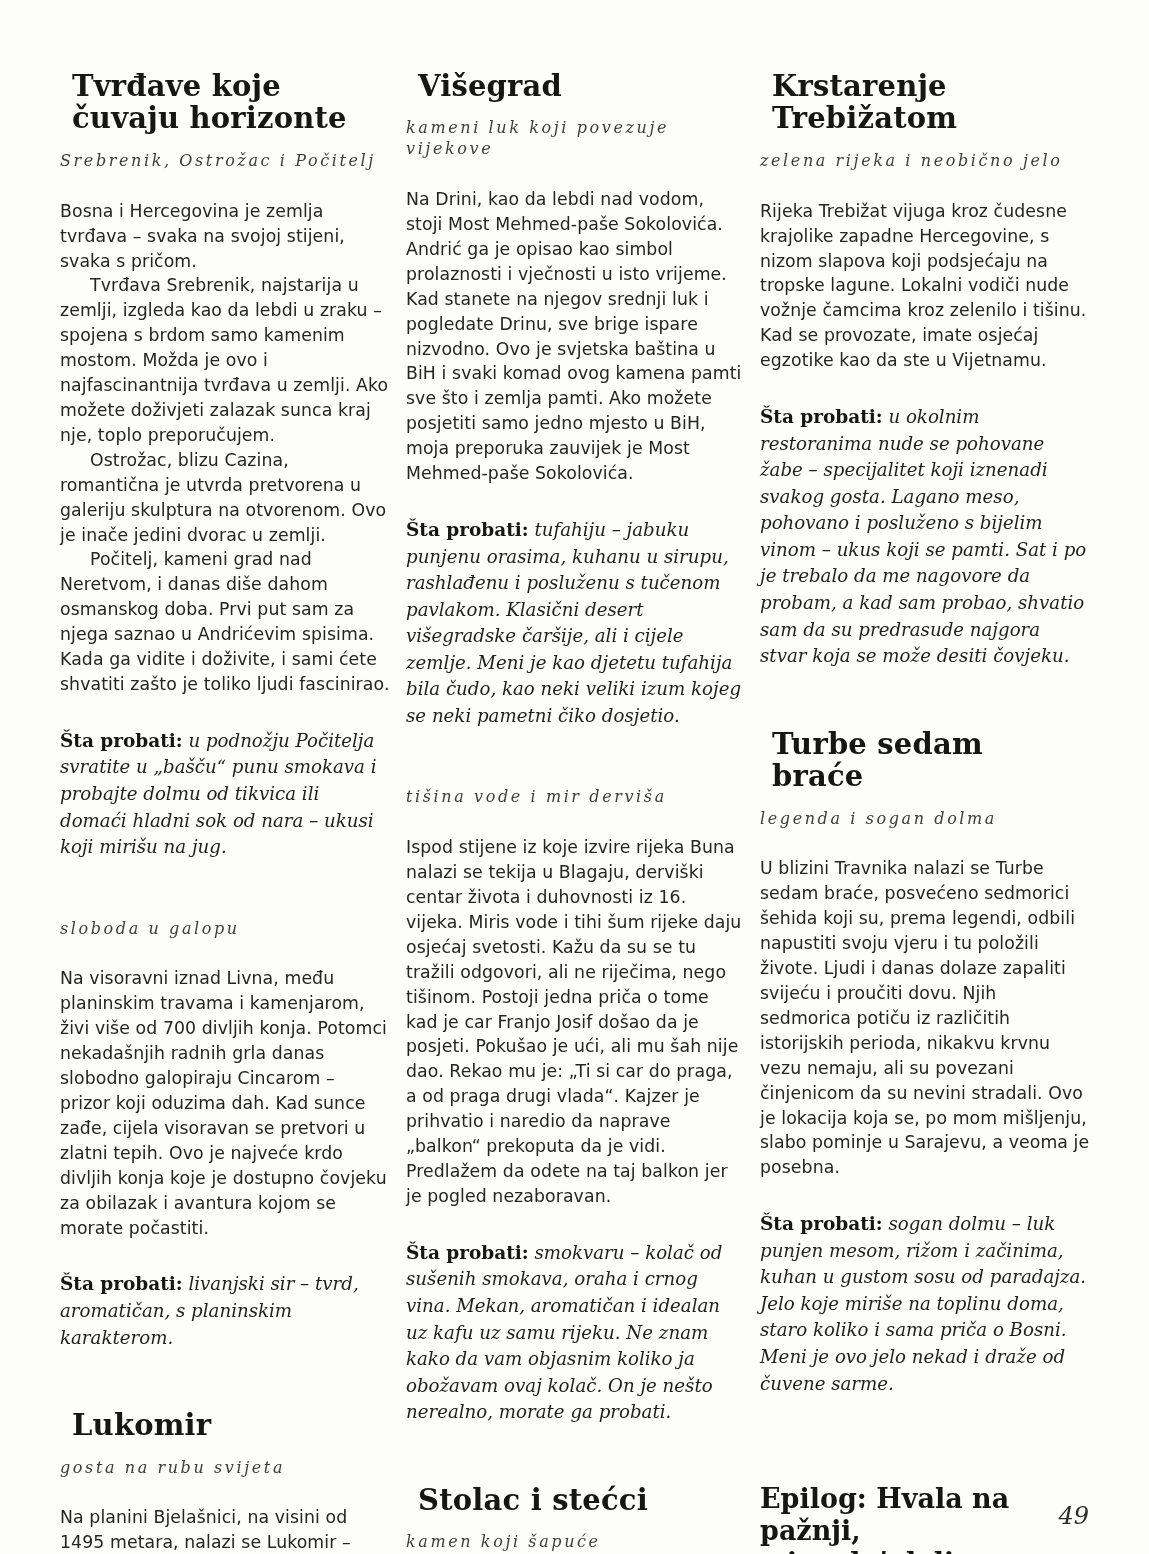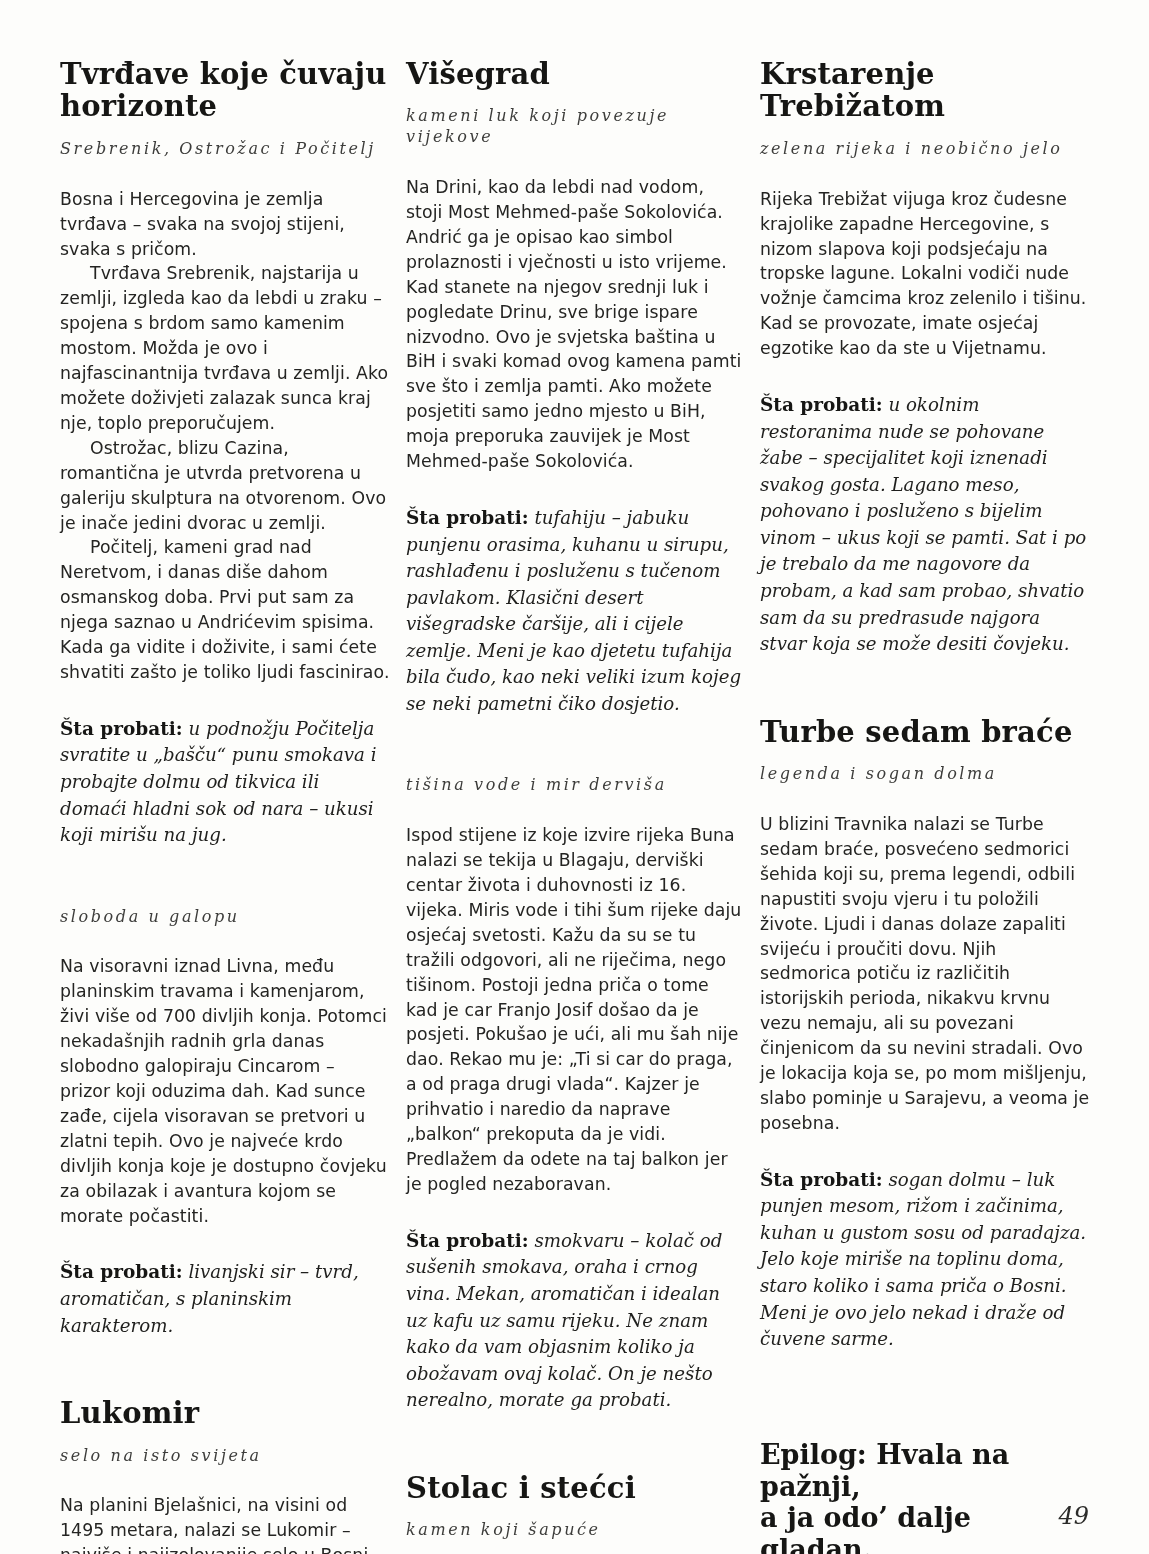--- a/index.html
+++ b/index.html
@@ -18,21 +18,21 @@
     width: 1032px;
   }
   .columns {
     display: grid;
     grid-template-columns: 330px 338px 332px;
     column-gap: 16px;
   }
   .section { margin: 0; }
   .section + .section { margin-top: 58px; }
   h1.article-title {
-    margin: 0;
+    margin: 12px;
     font-family: "DejaVu Serif", "Liberation Serif", serif;
     font-weight: 700;
     font-size: 29px;
     line-height: 1.12;
     color: #161614;
     letter-spacing: 0.2px;
   }
   .article-subtitle {
     margin-top: 16px;
     font-family: "DejaVu Serif", "Liberation Serif", serif;
@@ -109,21 +109,21 @@
       <section class="section">
         <div class="article-subtitle">sloboda u galopu</div>
         <div class="body-copy">
           <p class="body-par">Na visoravni iznad Livna, među planinskim travama i kamenjarom, živi više od 700 divljih konja. Potomci nekadašnjih radnih grla danas slobodno galopiraju Cincarom – prizor koji oduzima dah. Kad sunce zađe, cijela visoravan se pretvori u zlatni tepih. Ovo je najveće krdo divljih konja koje je dostupno čovjeku za obilazak i avantura kojom se morate počastiti.</p>
         </div>
         <p class="try"><strong class="try-label">Šta probati:</strong> <em class="try-text">livanjski sir – tvrd, aromatičan, s planinskim karakterom.</em></p>
       </section>
 
       <section class="section">
         <h1 class="article-title">Lukomir</h1>
-        <div class="article-subtitle">selo na isto svijeta</div>
+        <div class="article-subtitle">gosta na rubu svijeta</div>
         <div class="body-copy">
           <p class="body-par">Na planini Bjelašnici, na visini od 1495 metara, nalazi se Lukomir – najviše i najizolovanije selo u Bosni. Kamene kuće, ovce i pogled koji ide do beskraja. Zimi potpuno odsječeno, ljeti mjesto gdje vrijeme stane.</p>
         </div>
 
       </section>
     </div>
 
     <div class="col">
       <section class="section">
         <h1 class="article-title">Višegrad</h1>

